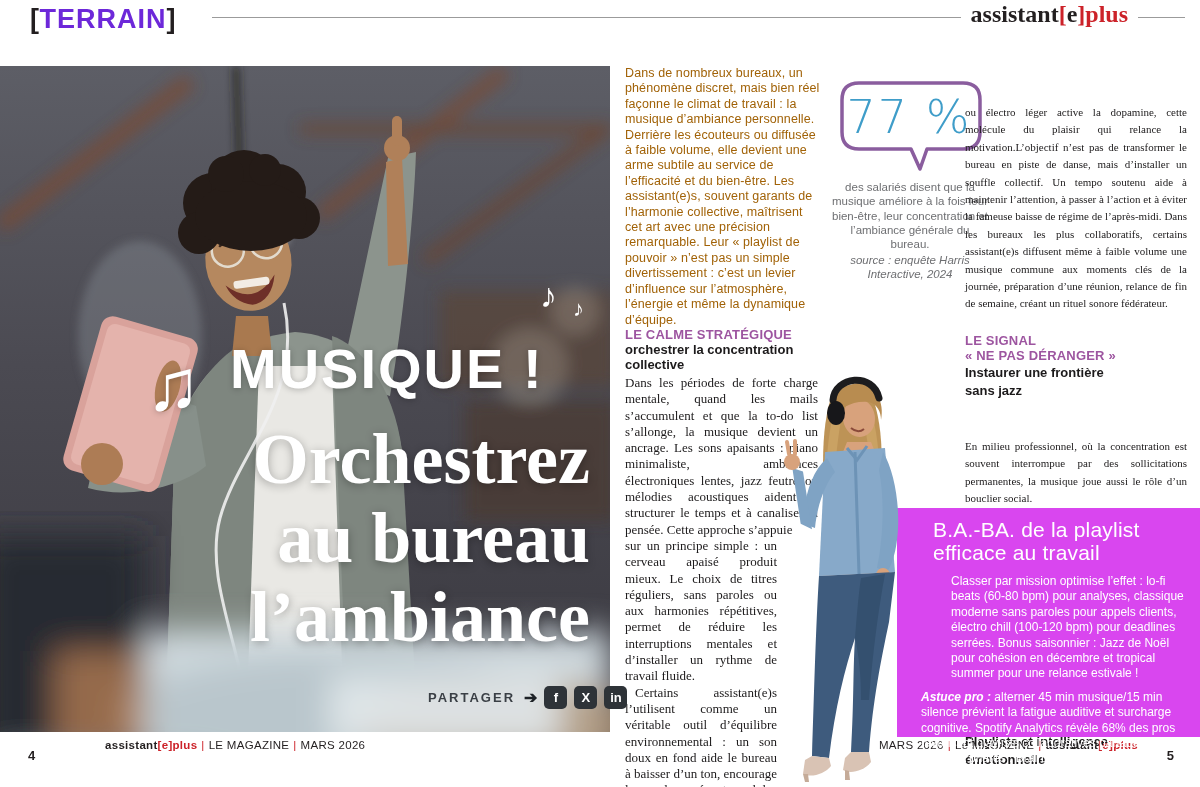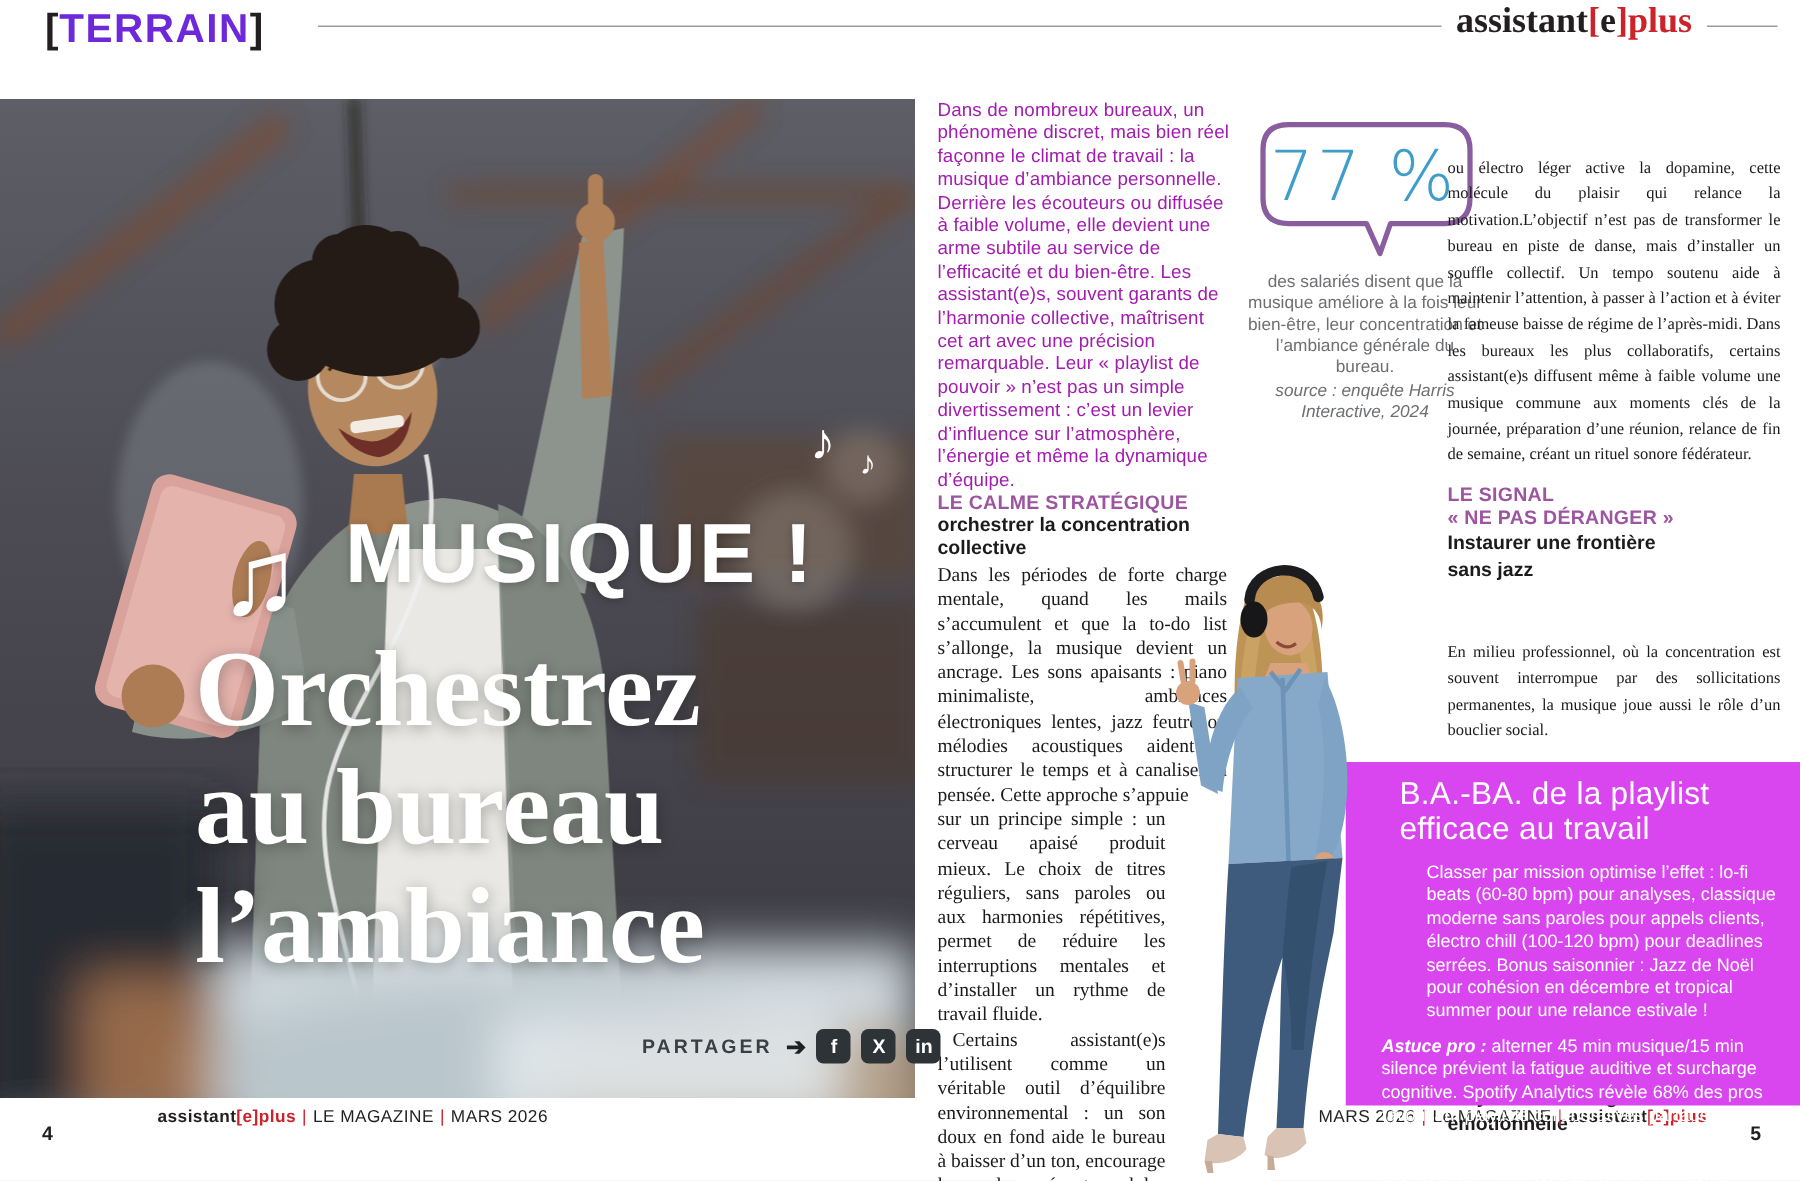--- a/index.html
+++ b/index.html
@@ -14,31 +14,31 @@
   .terrain .word { color:#6d28d9; letter-spacing:1px; }
   .header-rule { position:absolute; left:212px; right:15px; top:17px; height:1px; background:#9b9b9b; }
   .logo-top { position:absolute; right:62px; top:1px; background:#fff; padding:0 10px; font-size:24px; font-weight:bold; font-family:"Liberation Serif", serif; letter-spacing:0; }
   .logo-black { color:#231f20; } .logo-red { color:#cc2229; }
   
   .photo { position:absolute; left:0; top:66px; width:610px; height:666px; overflow:hidden; }
   .cover-kicker { position:absolute; left:230px; top:336px; color:#fff; font-size:56px; font-weight:bold; letter-spacing:2px; z-index:3; text-shadow:0 1px 6px rgba(0,0,0,.25); }
   .note-big { position:absolute; left:146px; top:344px; color:#fff; font-size:72px; z-index:3; text-shadow:0 1px 6px rgba(0,0,0,.25); }
   .note-s1 { position:absolute; left:540px; top:276px; color:#fff; font-size:34px; z-index:3; }
   .note-s2 { position:absolute; left:573px; top:296px; color:#fff; font-size:22px; z-index:3; }
-  .cover-title { position:absolute; left:130px; top:420px; width:460px; text-align:left; color:#fff; z-index:3;
+  .cover-title { position:absolute; left:130px; top:420px; width:460px; text-align:right; color:#fff; z-index:3;
     font-family:"Liberation Serif", serif; font-weight:bold; font-size:72px; line-height:79px; text-shadow:0 2px 10px rgba(0,0,0,.3); }
   .share { position:absolute; left:428px; top:686px; z-index:3; display:flex; align-items:center; gap:7px; }
   .share-label { font-size:13px; font-weight:bold; letter-spacing:2px; color:#3a3f45; }
   .share-arrow { font-size:16px; color:#1d2126; font-weight:bold; margin-left:2px; }
   .sicon { width:23px; height:23px; background:#2e3338; color:#fff; border-radius:5px; display:flex; align-items:center; justify-content:center; font-size:13px; font-weight:bold; }
   
-  .intro { position:absolute; left:625px; top:66px; width:196px; font-size:12.5px; line-height:15.4px; color:#a21caf; letter-spacing:.1px; }
+  .intro { position:absolute; left:625px; top:66px; width:196px; font-size:12.5px; line-height:15.4px; color:#a16207; letter-spacing:.1px; }
   .col-mid { position:absolute; left:625px; top:327px; width:193px; z-index:2; }
   .col-right { position:absolute; left:965px; top:64px; width:222px; }
-  .kicker { color:#9d55a0; font-weight:bold; font-size:13px; letter-spacing:.2px; line-height:15px; margin-top:9px; }
+  .kicker { color:#9d55a0; font-weight:bold; font-size:13px; letter-spacing:.2px; line-height:15px; margin-top:20px; }
   .subhead { color:#1c1a1b; font-weight:bold; font-size:13px; line-height:15px; margin-bottom:3px; }
   .serif p { font-family:"Liberation Serif", serif; font-size:13px; line-height:16.3px; color:#1c1a1b; text-align:justify; hyphens:auto; }
   .col-right .serif p, .col-right p.serif-p { font-size:11px; line-height:17.4px;margin-top:40px; }
   .serif p.indent { text-indent:10px; }
   .narrow1 { padding-right:41px; }
   .col-right p.serif-p { font-family:"Liberation Serif", serif; color:#1c1a1b; text-align:justify; hyphens:auto; }
   
   .stat { position:absolute; left:830px; top:80px; width:160px; text-align:center; }
   .stat-caption { font-size:11.5px; line-height:14.3px; color:#6e6f72; margin-top:4px; }
   .stat-source { font-size:11.5px; line-height:14px; color:#6e6f72; font-style:italic; margin-top:2px; }

